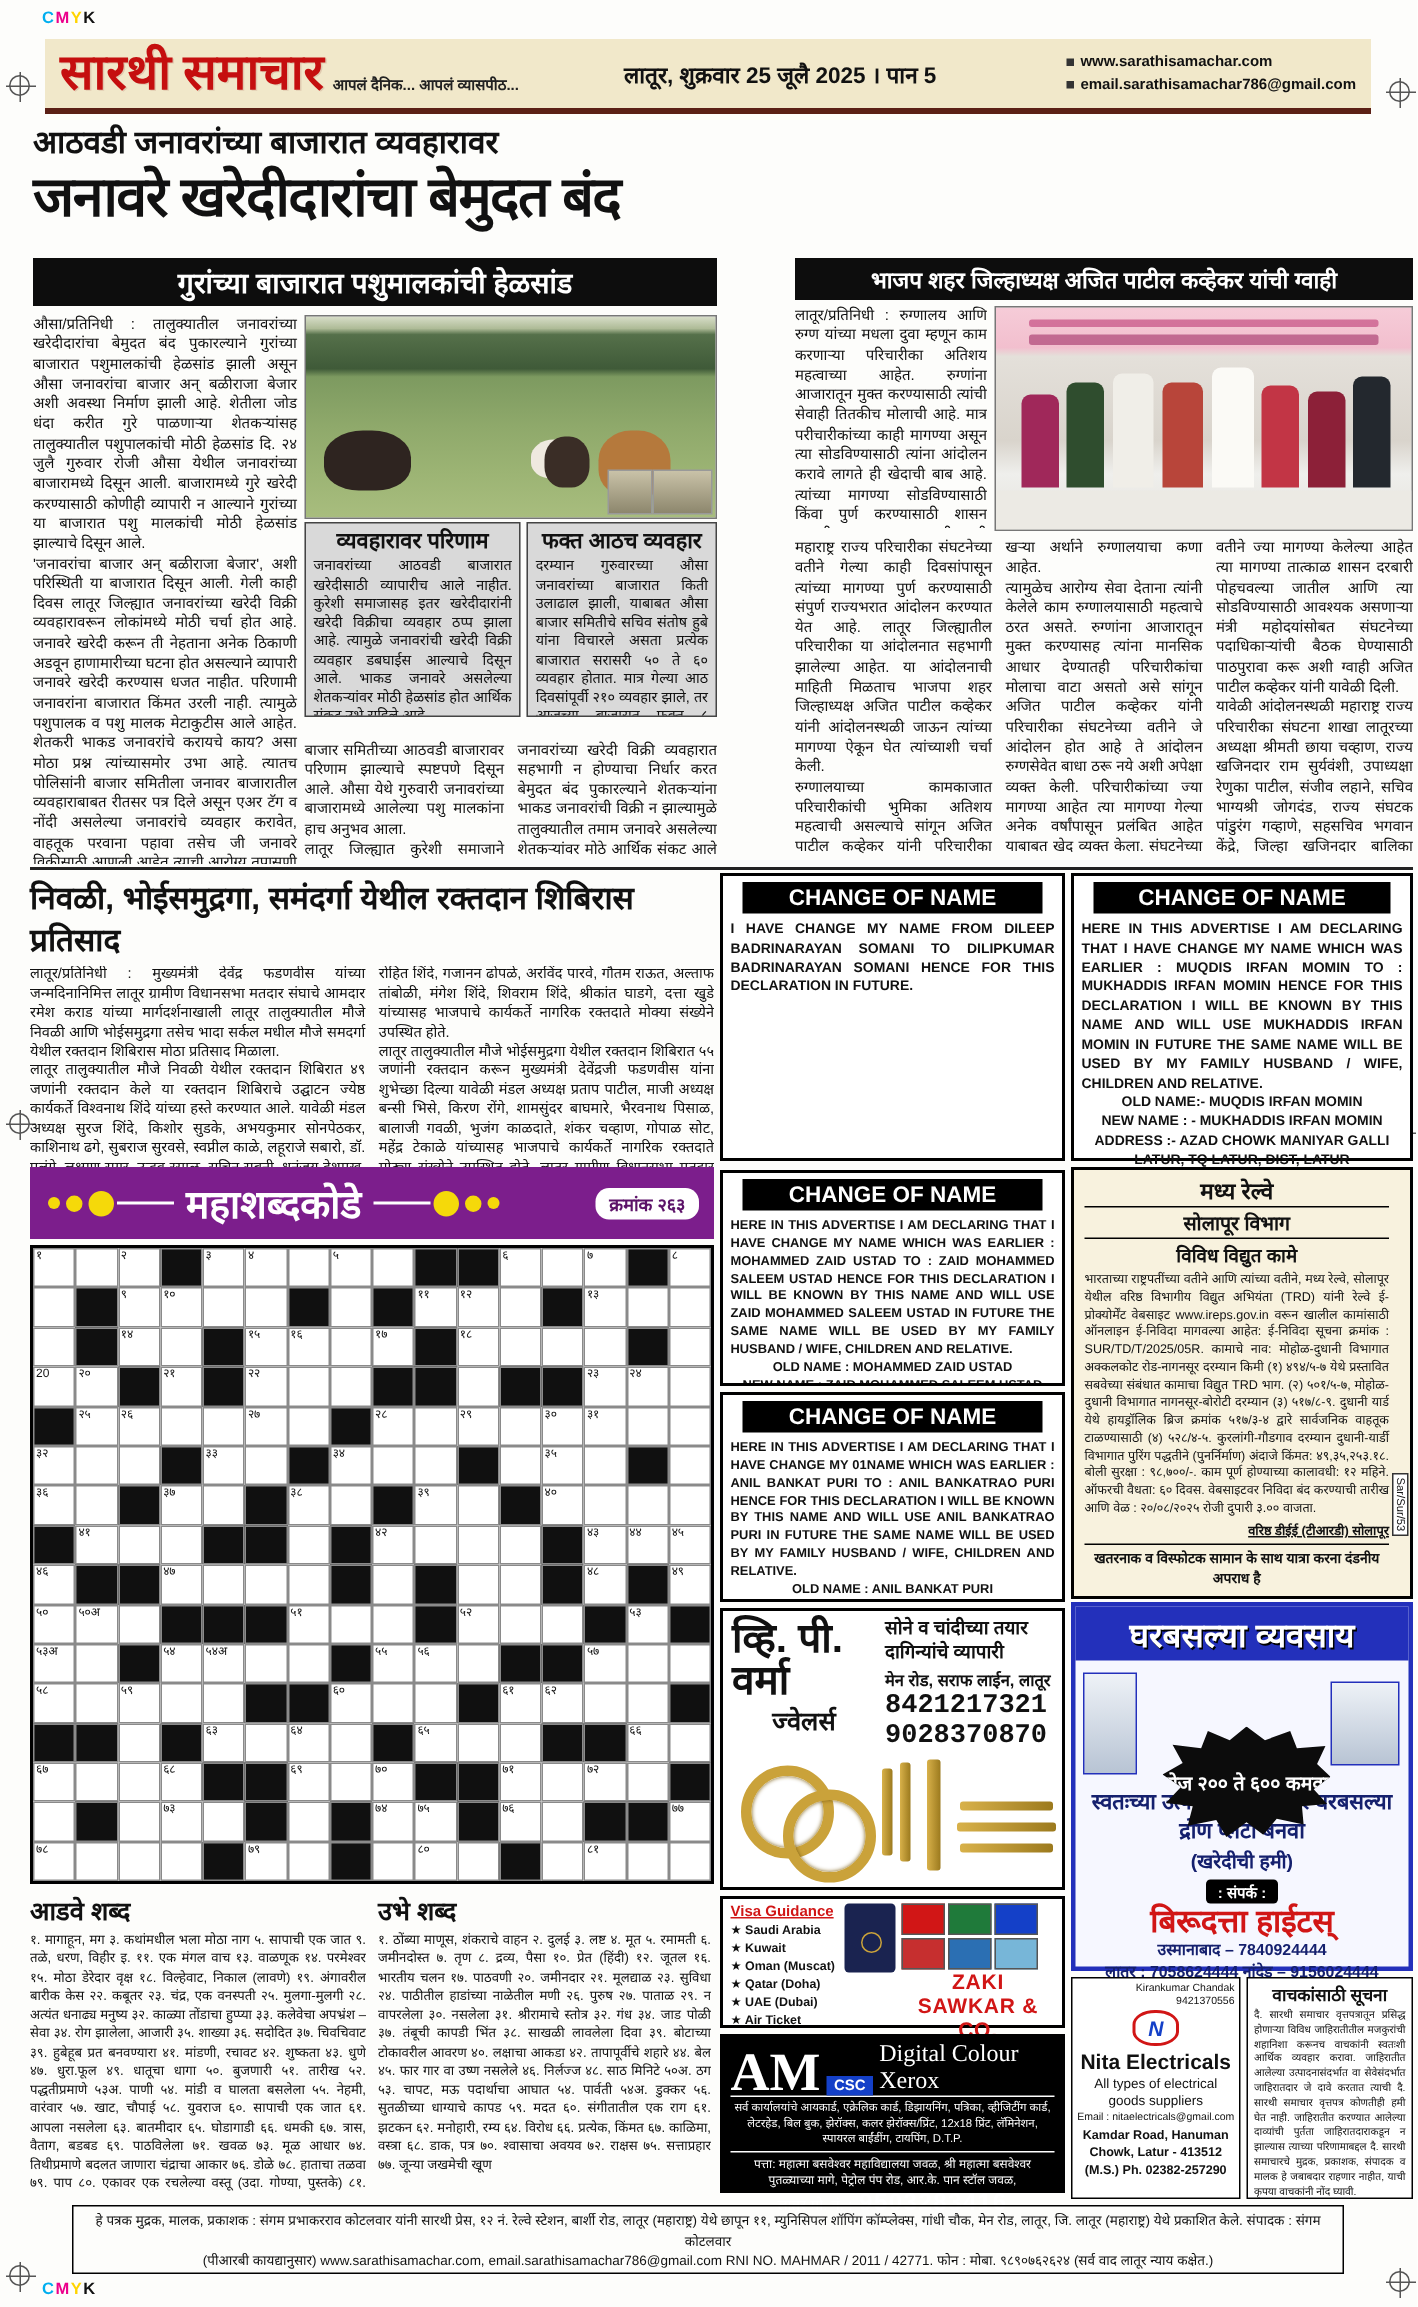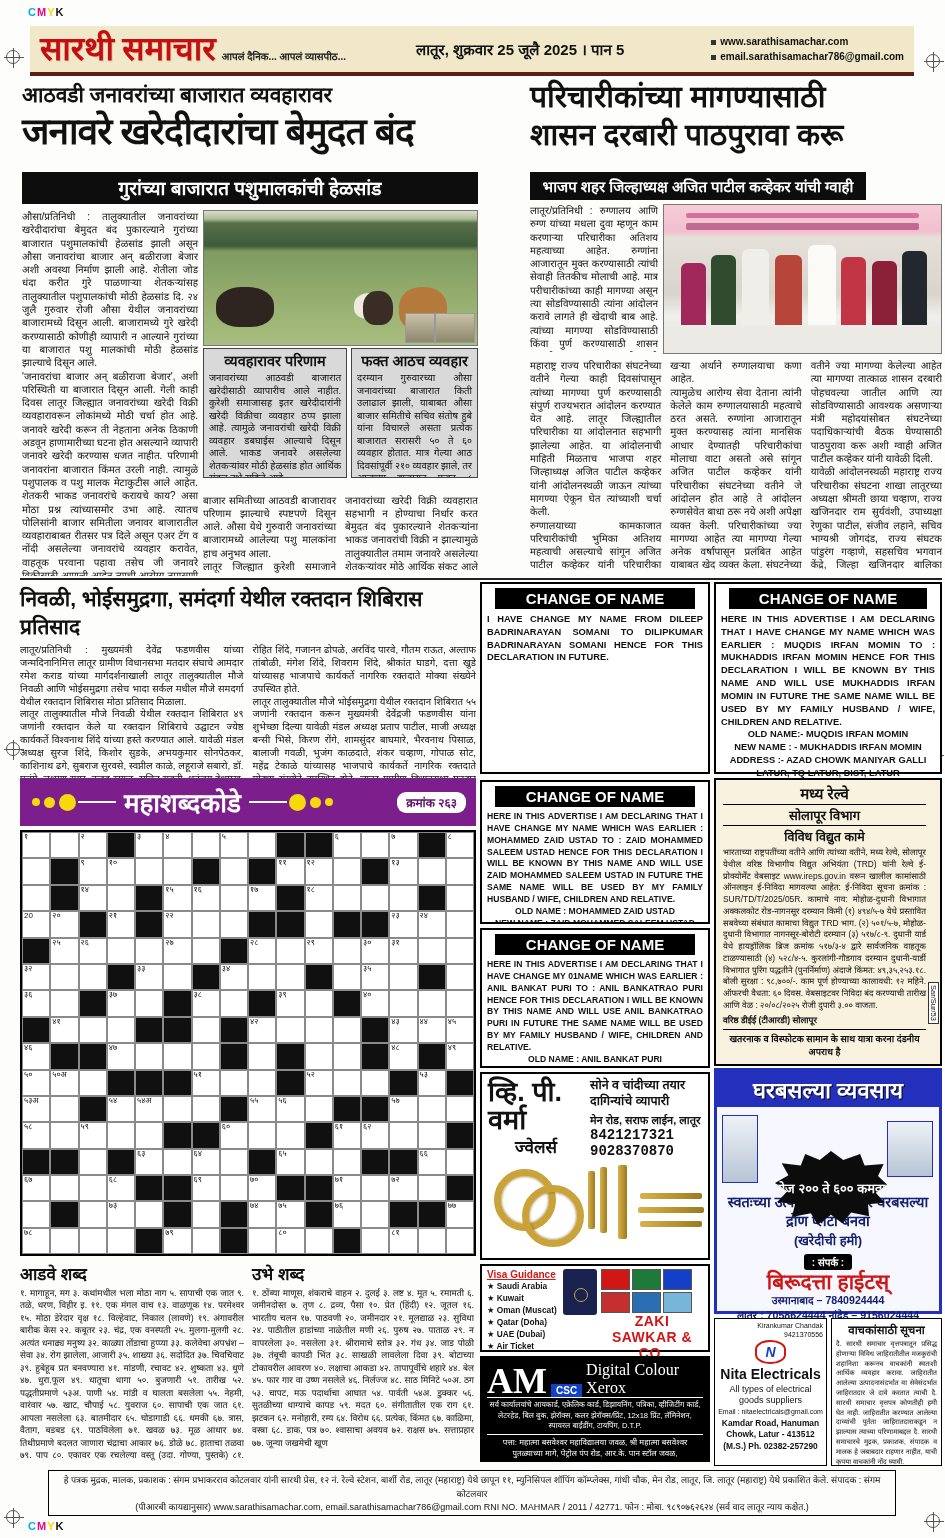--- a/index.html
+++ b/index.html
@@ -56,21 +56,21 @@
   .conbox .ttl{background:#000;color:#fff;text-align:center;font-weight:bold;font-size:15px;padding:2px 0;margin:0 8px 4px 8px;}
   .conbox .bd{font-size:9.3px;font-weight:bold;line-height:1.38;text-align:justify;}
   .conbox .ln{font-size:9.3px;font-weight:bold;text-align:center;line-height:1.38;}
 
   
   .railway{background:#f8f2de;border:2px solid #000;padding:3px 14px 3px 7px;}
   .railway .t1{text-align:center;font-weight:bold;font-size:15px;border-bottom:1.5px solid #000;padding-bottom:1px;}
   .railway .t2{text-align:center;font-weight:bold;font-size:13px;border-bottom:1.5px solid #000;padding:1px 0;}
   .railway .t3{text-align:center;font-weight:bold;font-size:12.5px;padding:2px 0;}
   .railway .bd{font-size:8.4px;line-height:1.4;text-align:justify;}
-  .railway .sign{font-size:8.6px;font-weight:bold;text-align:left;margin-top:2px;}
+  .railway .sign{font-size:8.6px;font-weight:bold;text-align:right;margin-top:2px;text-decoration:underline;}
   .railway .warn{border-top:1.5px solid #000;margin-top:3px;padding-top:2px;font-size:9.3px;font-weight:bold;text-align:center;}
   .railway .side{position:absolute;right:1px;bottom:40px;writing-mode:vertical-rl;font-size:7.5px;border:1px solid #333;padding:2px 0;background:#fff;}
 
   
   .cw-head{background:#7c1e8c;display:flex;align-items:center;padding:0 10px;}
   .dot{background:#f5d90a;border-radius:50%;display:inline-block;margin:0 2px;}
   .cw-title{color:#fff;font-size:26px;font-weight:bold;margin:0 8px;white-space:nowrap;}
   .cw-line{height:2px;background:#fff;width:38px;}
   .cw-pill{margin-left:auto;background:#fff;color:#5c1268;font-weight:bold;font-size:12px;border-radius:9px;padding:2px 9px;white-space:nowrap;}
   .cw-grid{display:grid;grid-template-columns:repeat(16,1fr);grid-auto-rows:26.4px;border:2px solid #000;background:#fff;}
@@ -79,21 +79,21 @@
   .cw-num{position:absolute;left:1px;top:0;font-size:8px;line-height:1.1;}
   .clue-title{font-size:17px;font-weight:bold;margin:0 0 2px 0;}
   .cluetext{font-size:8.8px;line-height:1.42;text-align:justify;}
 
   
   .jewel{border:2px solid #000;background:#fff;padding:4px 6px;}
   .jewel .nm1{font-size:27px;font-weight:bold;line-height:1.05;}
   .jewel .nm2{font-size:17px;font-weight:bold;text-align:center;}
   .jewel .ds{font-size:12.5px;font-weight:bold;line-height:1.25;}
   .jewel .ad{font-size:11px;font-weight:bold;margin-top:3px;}
-  .jewel .ph{font-size:14px;font-weight:bold;font-family:"Liberation Mono","DejaVu Sans Mono",monospace;}
+  .jewel .ph{font-size:18px;font-weight:bold;font-family:"Liberation Mono","DejaVu Sans Mono",monospace;}
   .bangle{position:absolute;border:7px solid #caa23a;border-radius:50%;box-shadow:inset 0 0 3px #7a5c12;}
   .gstick{position:absolute;background:linear-gradient(90deg,#d8b14a,#9c7a1e);border-radius:2px;}
 
   
   .visa{border:2px solid #000;background:#fff;padding:3px 5px;}
   .visa .vg{color:#d11616;font-weight:bold;font-size:10px;text-decoration:underline;}
   .visa .items{font-size:8.3px;font-weight:bold;line-height:1.45;}
   .passport{background:#1a2350;border-radius:3px;position:relative;}
   .passport:after{content:"";position:absolute;left:50%;top:42%;width:12px;height:12px;margin-left:-6px;border:1px solid #caa23a;border-radius:50%;}
   .tile{width:27px;height:19px;border:1px solid #555;}
@@ -156,25 +156,23 @@
     <span class="tagline">आपलं दैनिक... आपलं व्यासपीठ...</span>
     <span class="dateline">लातूर, शुक्रवार 25 जूलै 2025 । पान 5</span>
     <span class="mast-contacts">
       <span><span class="sq"></span><span>www.sarathisamachar.com</span></span><br>
       <span><span class="sq"></span><span>email.sarathisamachar786@gmail.com</span></span>
     </span>
   </div>
 
   <div class="abs kicker" style="left:22px;top:80px;width:456px;">आठवडी जनावरांच्या बाजारात व्यवहारावर</div>
   <div class="abs hl-left" style="left:22px;top:104px;width:460px;">जनावरे खरेदीदारांचा बेमुदत बंद</div>
-  <div class="abs hl-right prelines" style="left:530px;top:78px;width:412px;">परिचारीकांच्या मागण्यासाठी
-शासन दरबारी पाठपुरावा करू</div>
 
   <div class="abs blackbar" style="left:22px;top:172px;width:456px;height:32px;font-size:19px;">गुरांच्या बाजारात पशुमालकांची हेळसांड</div>
-  <div class="abs blackbar" style="left:530px;top:172px;width:336px;height:28px;font-size:15px;">भाजप शहर जिल्हाध्यक्ष अजित पाटील कव्हेकर यांची ग्वाही</div>
+  <div class="abs blackbar" style="left:530px;top:172px;width:412px;height:28px;font-size:15px;">भाजप शहर जिल्हाध्यक्ष अजित पाटील कव्हेकर यांची ग्वाही</div>
 
   <div class="abs" style="left:22px;top:210px;width:456px;height:366px;display:flex;">
     <div class="bodytext just prelines hide-ov" style="width:176px;height:366px;padding-right:5px;">औसा/प्रतिनिधी : तालुक्यातील जनावरांच्या खरेदीदारांचा बेमुदत बंद पुकारल्याने गुरांच्या बाजारात पशुमालकांची हेळसांड झाली असून औसा जनावरांचा बाजार अन् बळीराजा बेजार अशी अवस्था निर्माण झाली आहे. शेतीला जोड धंदा करीत गुरे पाळणाऱ्या शेतकऱ्यांसह तालुक्यातील पशुपालकांची मोठी हेळसांड दि. २४ जुलै गुरुवार रोजी औसा येथील जनावरांच्या बाजारामध्ये दिसून आली. बाजारामध्ये गुरे खरेदी करण्यासाठी कोणीही व्यापारी न आल्याने गुरांच्या या बाजारात पशु मालकांची मोठी हेळसांड झाल्याचे दिसून आले.
 'जनावरांचा बाजार अन् बळीराजा बेजार', अशी परिस्थिती या बाजारात दिसून आली. गेली काही दिवस लातूर जिल्ह्यात जनावरांच्या खरेदी विक्री व्यवहारावरून लोकांमध्ये मोठी चर्चा होत आहे. जनावरे खरेदी करून ती नेहताना अनेक ठिकाणी अडवून हाणामारीच्या घटना होत असल्याने व्यापारी जनावरे खरेदी करण्यास धजत नाहीत. परिणामी जनावरांना बाजारात किंमत उरली नाही. त्यामुळे पशुपालक व पशु मालक मेटाकुटीस आले आहेत. शेतकरी भाकड जनावरांचे करायचे काय? असा मोठा प्रश्न त्यांच्यासमोर उभा आहे. त्यातच पोलिसांनी बाजार समितीला जनावर बाजारातील व्यवहाराबाबत रीतसर पत्र दिले असून एअर टॅग व नोंदी असलेल्या जनावरांचे व्यवहार करावेत, वाहतूक परवाना पहावा तसेच जी जनावरे विक्रीसाठी आणली आहेत त्याची आरोग्य तपासणी आवश्यक असल्याचे कळविले आहे. त्यामुळे बाजार समितीने बाजारात येणाऱ्या पशुपालक मालक खरेदीदारांना या व्यवहाराबाबत सूचना दिल्याने</div>
     <div style="flex:1;display:flex;flex-direction:column;">
       <div class="photo cattle-photo" style="height:136px;">
         <div class="cow" style="left:12px;bottom:18px;width:58px;height:40px;background:#2e2420;"></div>
         <div class="cow" style="left:150px;bottom:26px;width:34px;height:26px;background:#efe9df;"></div>
         <div class="cow" style="right:30px;bottom:14px;width:48px;height:44px;background:#b5793c;"></div>
         <div class="cow" style="right:84px;bottom:20px;width:30px;height:34px;background:#3a2d26;"></div>

